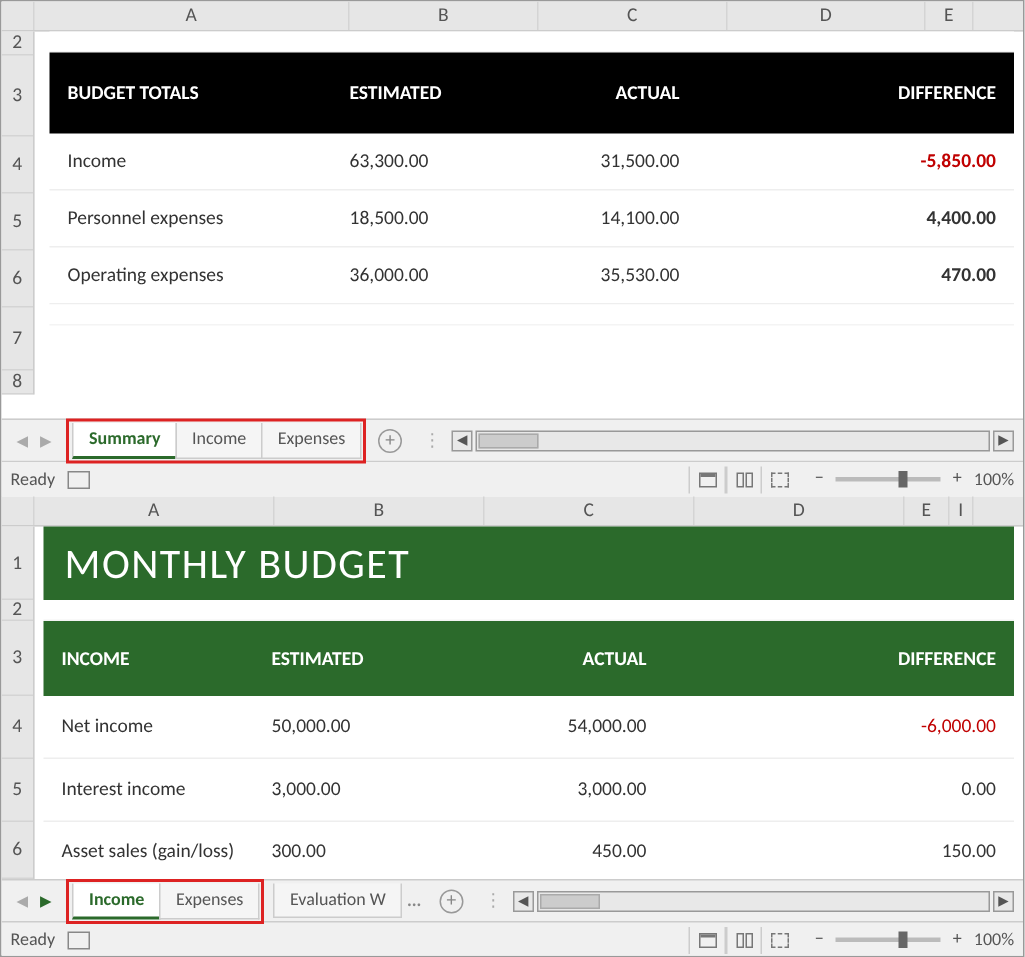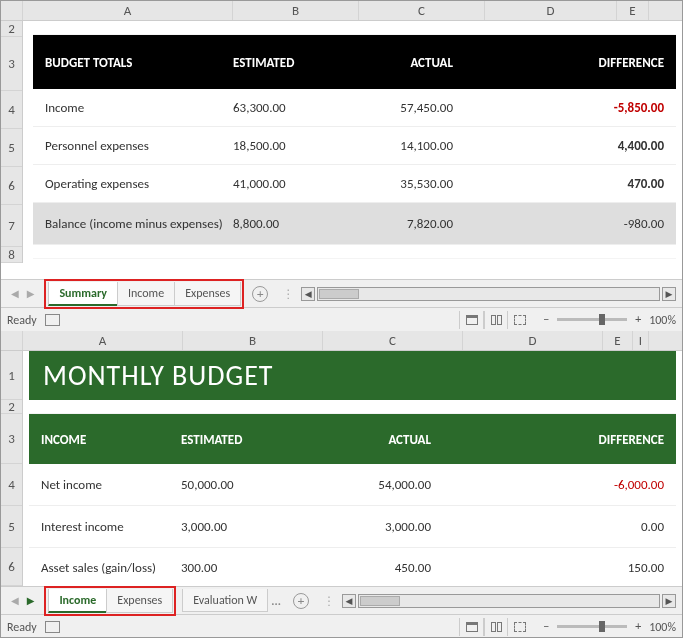--- a/index.html
+++ b/index.html
@@ -79,40 +79,34 @@
       <div class="table1">
         <div class="hdr">
           <div class="c-a">BUDGET TOTALS</div>
           <div class="c-b">ESTIMATED</div>
           <div class="c-c">ACTUAL</div>
           <div class="c-d">DIFFERENCE</div>
         </div>
         <div class="row" style="height:38px">
           <div class="c-a">Income</div>
           <div class="c-b">63,300.00</div>
-          <div class="c-c">57,450.00</div>
+          <div class="c-c">31,500.00</div>
           <div class="c-d neg">-5,850.00</div>
         </div>
         <div class="row" style="height:38px">
           <div class="c-a">Personnel expenses</div>
           <div class="c-b">18,500.00</div>
           <div class="c-c">14,100.00</div>
           <div class="c-d">4,400.00</div>
         </div>
         <div class="row" style="height:38px">
           <div class="c-a">Operating expenses</div>
-          <div class="c-b">41,000.00</div>
+          <div class="c-b">36,000.00</div>
           <div class="c-c">35,530.00</div>
           <div class="c-d">470.00</div>
-        </div>
-        <div class="row balance" style="height:42px">
-          <div class="c-a">Balance (income minus expenses)</div>
-          <div class="c-b">8,800.00</div>
-          <div class="c-c">7,820.00</div>
-          <div class="c-d" style="font-weight:normal">-980.00</div>
         </div>
       </div>
       <div class="spacer-row"></div>
     </div>
   </div>
   <div class="substrip"></div>
   <div class="tabstrip">
     <div class="nav-arrows">
         <span>◀</span>
         <span>▶</span>

